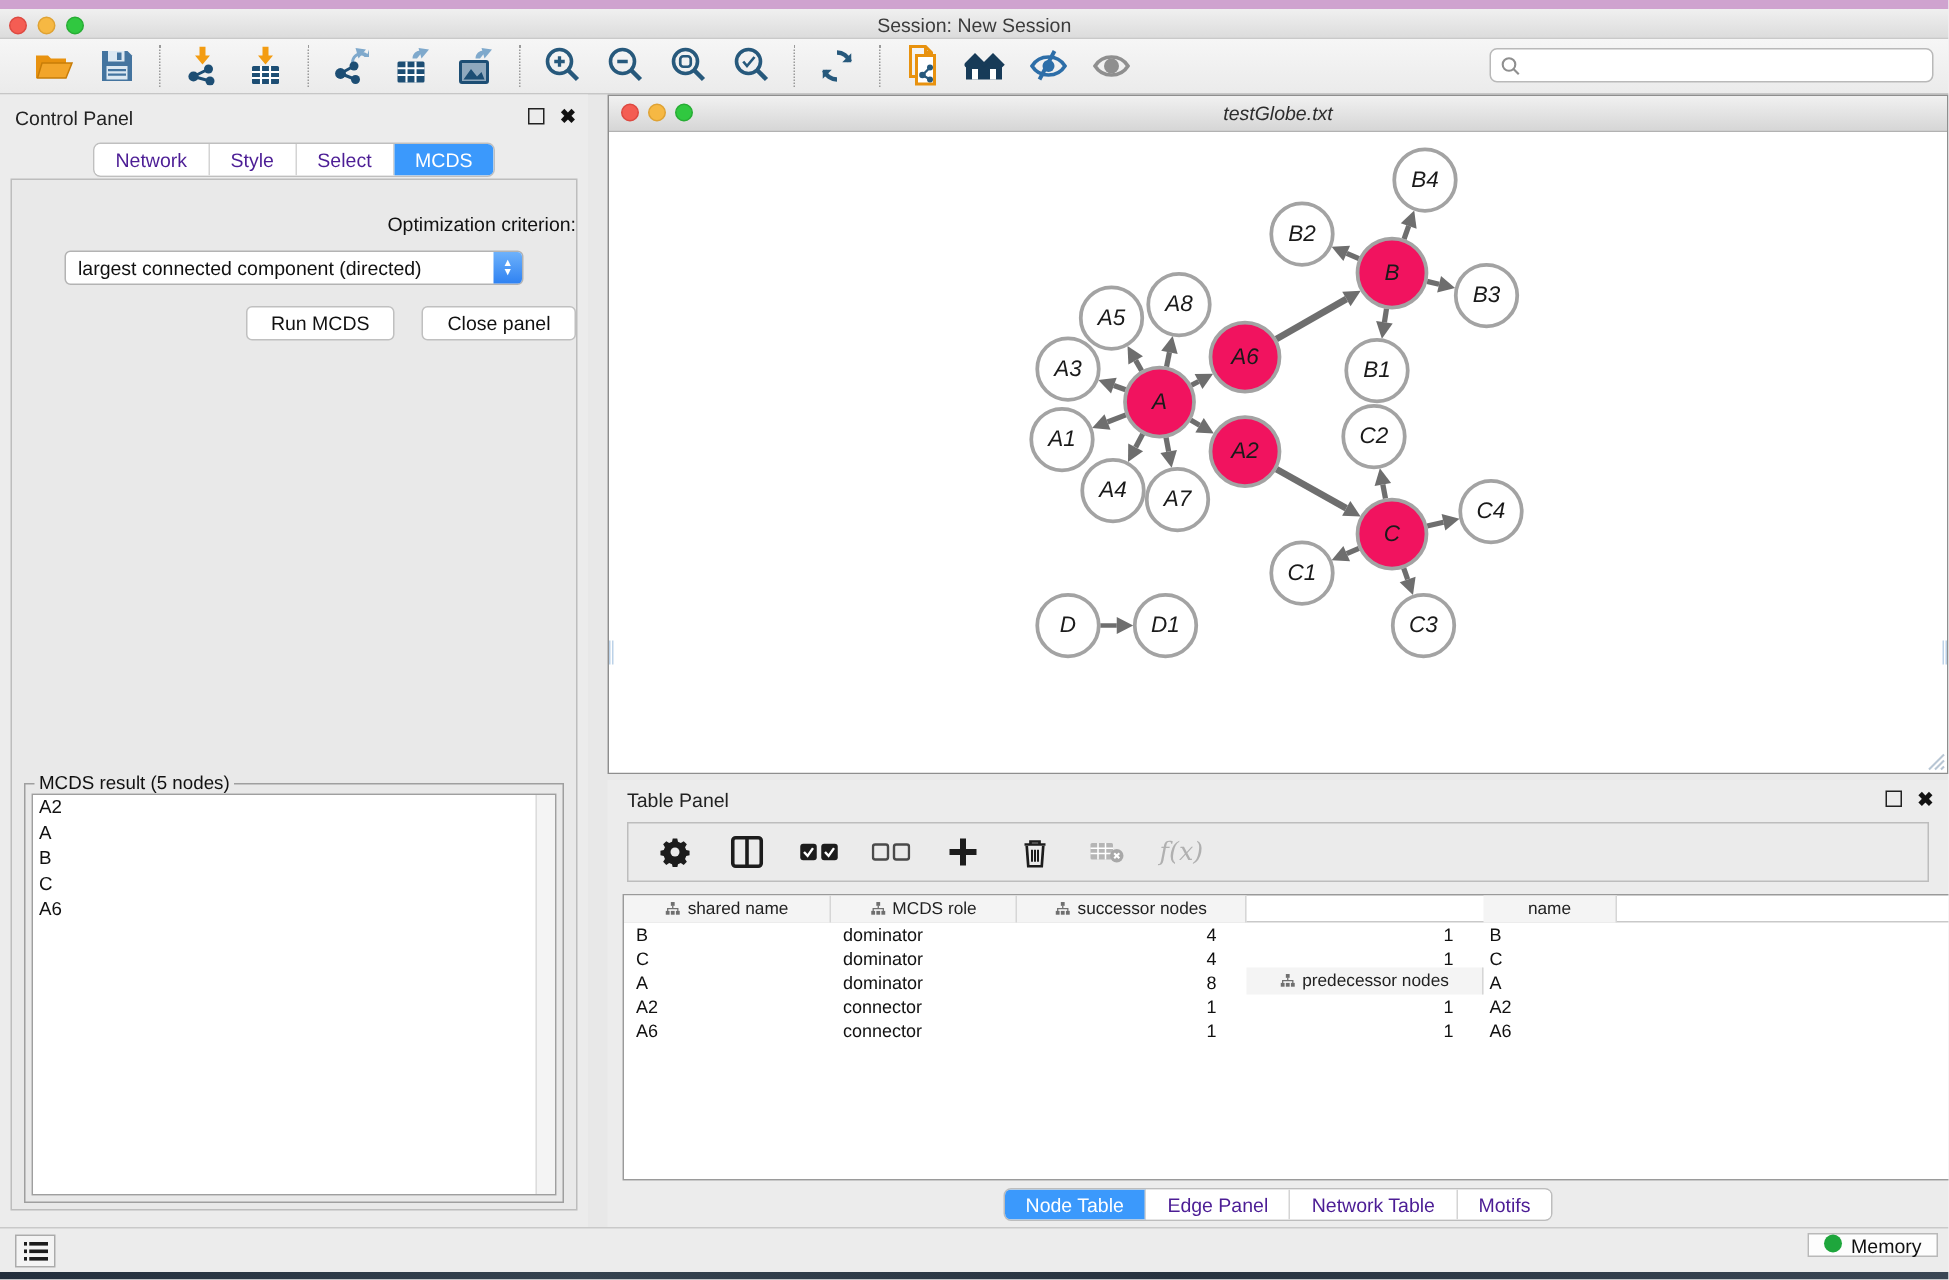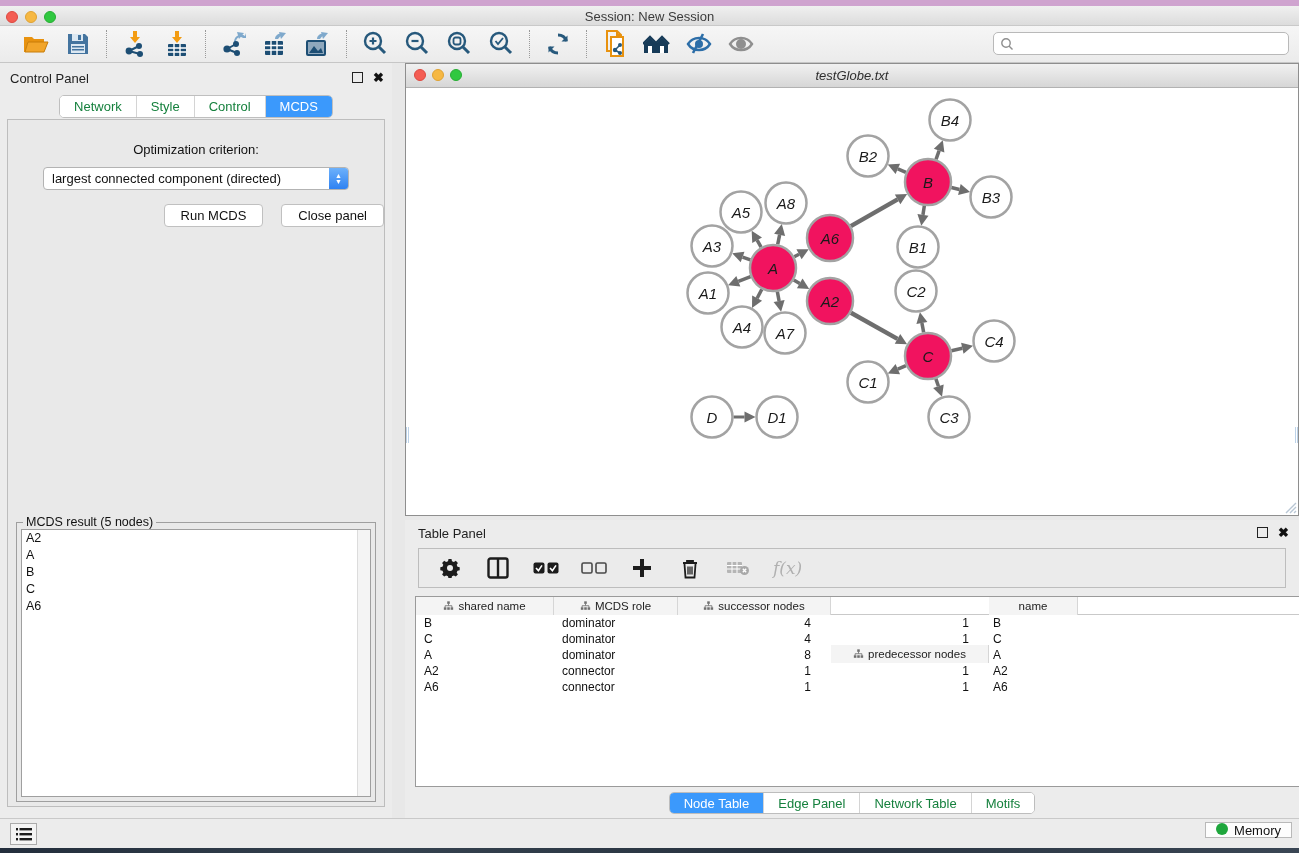--- a/index.html
+++ b/index.html
@@ -35,26 +35,26 @@
 
   
   .control-panel { position:absolute; left:0; top:63px; width:392px; height:755px; background:#ececec; }
   .panel-head { position:absolute; left:0; top:4px; width:100%; height:24px; }
   .panel-head .ph-title { position:absolute; left:10px; top:4px; font-size:13px; color:#222; }
   .panel-icons { position:absolute; right:8px; top:5px; display:flex; gap:10px; align-items:center; }
   .float-box { width:11px; height:11px; border:1.5px solid #222; background:transparent; }
   .close-x { font-size:13px; font-weight:bold; color:#111; line-height:11px; }
   .cp-tabs { position:absolute; left:0; top:32px; width:100%; display:flex; justify-content:center; }
   .cp-tabs .seg { display:flex; border:1px solid #bfbfbf; border-radius:5px; overflow:hidden; background:#fff; height:23px; }
-  .seg-tab { padding:3px 14px; font-size:13px; color:#15803d; background:#fff; border-right:1px solid #d4d4d4; cursor:pointer; }
+  .seg-tab { padding:3px 14px; font-size:13px; color:#4c1d95; background:#fff; border-right:1px solid #d4d4d4; cursor:pointer; }
   .seg-tab:last-child { border-right:none; }
   .seg-tab.active { background:#3b99fc; color:#fff; }
   .cp-body { position:absolute; left:7px; top:56px; width:378px; height:688px;
     background:#e9e9e9; border:1px solid #bdbdbd; }
-  .opt-label { text-align:center; margin-top:22px; font-size:13px; color:#111; }
+  .opt-label { text-align:right; margin-top:22px; font-size:13px; color:#111; }
   .dropdown { position:relative; margin:10px auto 0 auto; width:306px; height:23px; background:#fff;
     border:1px solid #b3b3b3; border-radius:4px; display:flex; align-items:center; cursor:pointer; }
   .dropdown .dd-text { flex:1; font-size:13px; padding-left:8px; color:#111; white-space:nowrap; }
   .dd-stepper { width:19px; height:21px; border-radius:0 3px 3px 0; background:linear-gradient(#6db1fb,#2f82f2);
     display:flex; flex-direction:column; align-items:center; justify-content:center; color:#fff; font-size:7px; line-height:6px; }
   .btn-row { display:flex; justify-content:flex-end; gap:18px; margin-top:14px; }
   .push-btn { background:#fff; border:1px solid #c0c0c0; border-radius:4px; padding:3px 16px;
     font-size:13px; color:#111; cursor:pointer; }
   .result-group { position:absolute; left:8px; top:402px; width:360px; height:280px;
     border:1px solid #9f9f9f; background:#e9e9e9; }
@@ -285,21 +285,21 @@
       <span class="ph-title">Control Panel</span>
       <span class="panel-icons">
         <span class="float-box"></span>
         <span class="close-x">✖</span>
       </span>
     </div>
     <div class="cp-tabs">
       <div class="seg" id="cp-tab-seg">
           <div class="seg-tab">Network</div>
           <div class="seg-tab">Style</div>
-          <div class="seg-tab">Control</div>
+          <div class="seg-tab">Select</div>
           <div class="seg-tab active">MCDS</div>
         </div>
     </div>
     <div class="cp-body">
       <div class="opt-label">Optimization criterion:</div>
       <div class="dropdown">
         <span class="dd-text">largest connected component (directed)</span>
         <span class="dd-stepper">
             <span>▲</span>
             <span>▼</span>

